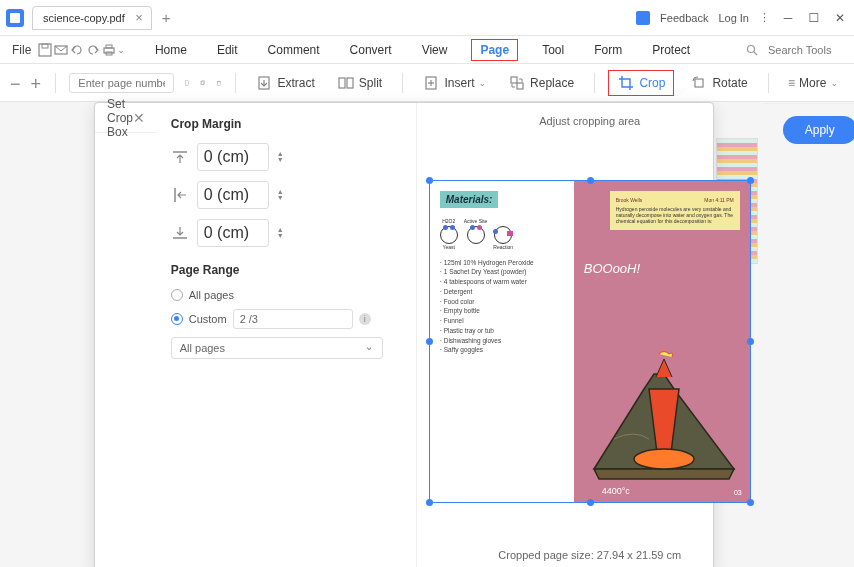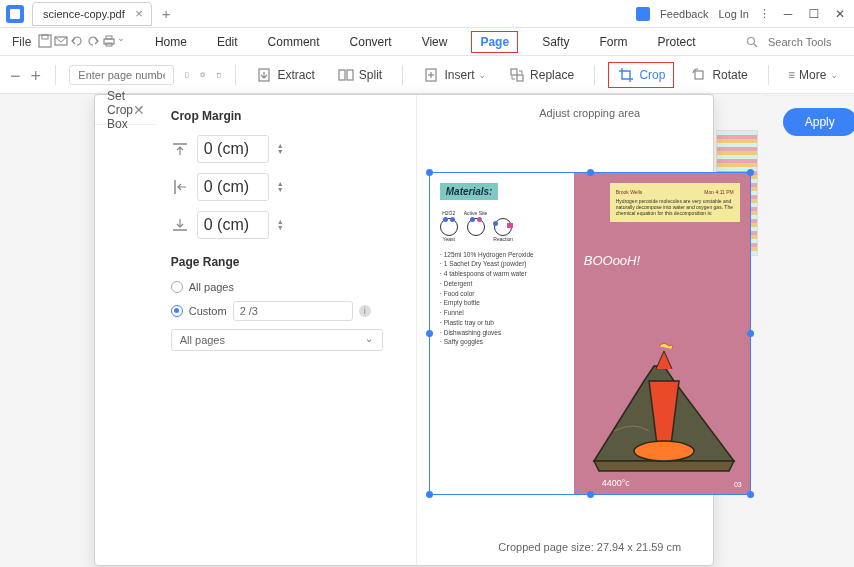--- a/index.html
+++ b/index.html
@@ -1,31 +1,31 @@
 <!DOCTYPE html>
 <html><head>
 <meta charset="utf-8">
 <style>
 * { margin: 0; padding: 0; box-sizing: border-box; font-family: -apple-system, BlinkMacSystemFont, "Segoe UI", Arial, sans-serif; }
 body { background: #fff; width: 854px; height: 567px; overflow: hidden; position: relative; }
 
 
-.titlebar { height: 28px; display: flex; align-items: center; background: #fff; border-bottom: 1px solid #e5e5e5; padding: 0 6px; }
+.titlebar { height: 36px; display: flex; align-items: center; background: #fff; border-bottom: 1px solid #e5e5e5; padding: 0 6px; }
 .app-icon { width: 18px; height: 18px; background: #3b82f6; border-radius: 3px; margin-right: 8px; display: flex; align-items: center; justify-content: center; }
 .app-icon::before { content: ""; width: 10px; height: 10px; background: #fff; border-radius: 1px; }
 .tab { display: flex; align-items: center; height: 24px; padding: 0 26px 0 10px; border: 1px solid #d0d0d0; border-radius: 4px 4px 0 0; background: #fff; font-size: 11px; color: #333; position: relative; }
 .tab-close { position: absolute; right: 8px; font-size: 13px; color: #888; cursor: pointer; }
 .newtab { margin-left: 10px; color: #888; font-size: 15px; cursor: pointer; }
 .titlebar-right { margin-left: auto; display: flex; align-items: center; gap: 10px; font-size: 11px; color: #555; }
 .feedback-icon { width: 14px; height: 14px; background: #3b82f6; border-radius: 2px; }
 .win-ctrl { width: 16px; height: 16px; display: flex; align-items: center; justify-content: center; color: #555; cursor: pointer; font-size: 12px; }
 
 
 .menubar { height: 28px; display: flex; align-items: center; padding: 0 6px; gap: 4px; border-bottom: 1px solid #e5e5e5; }
-.menubar .left { display: flex; align-items: flex-start; gap: 0; }
+.menubar .left { display: flex; align-items: center; gap: 0; }
 .file-btn { font-size: 12px; color: #444; padding: 2px 6px; cursor: pointer; }
 .qicon { width: 16px; height: 16px; color: #888; cursor: pointer; }
 .menu-tabs { display: flex; align-items: center; gap: 18px; margin-left: 20px; font-size: 12px; color: #333; }
 .menu-tab { padding: 4px 6px; cursor: pointer; }
 .menu-tab.active { border: 1.5px solid #e33; color: #3b82f6; font-weight: 600; padding: 3px 8px; }
 .menubar-right { margin-left: auto; display: flex; align-items: center; gap: 10px; color: #999; font-size: 11px; }
 .search-icon { width: 12px; height: 12px; }
 
 
 .toolbar { height: 38px; display: flex; align-items: center; padding: 0 10px; gap: 10px; border-bottom: 1px solid #e5e5e5; font-size: 12px; color: #444; }
@@ -147,21 +147,21 @@
       </svg>
     <span class="tb-chev">⌄</span>
   </div>
   <div class="menu-tabs">
     <span class="menu-tab">Home</span>
     <span class="menu-tab">Edit</span>
     <span class="menu-tab">Comment</span>
     <span class="menu-tab">Convert</span>
     <span class="menu-tab">View</span>
     <span class="menu-tab active">Page</span>
-    <span class="menu-tab">Safty</span>
+    <span class="menu-tab">Tool</span>
     <span class="menu-tab">Form</span>
     <span class="menu-tab">Protect</span>
   </div>
   <div class="menubar-right">
     <svg class="search-icon" viewBox="0 0 12 12">
         <circle cx="5" cy="5" r="3.5" fill="none" stroke="currentColor" stroke-width="1.2"></circle>
         <line x1="8" y1="8" x2="11" y2="11" stroke="currentColor" stroke-width="1.2"></line>
       </svg>
     <input style="border: none; font-size: 11px; width: 80px; color: rgb(153, 153, 153); background: transparent;" placeholder="Search Tools">
 

